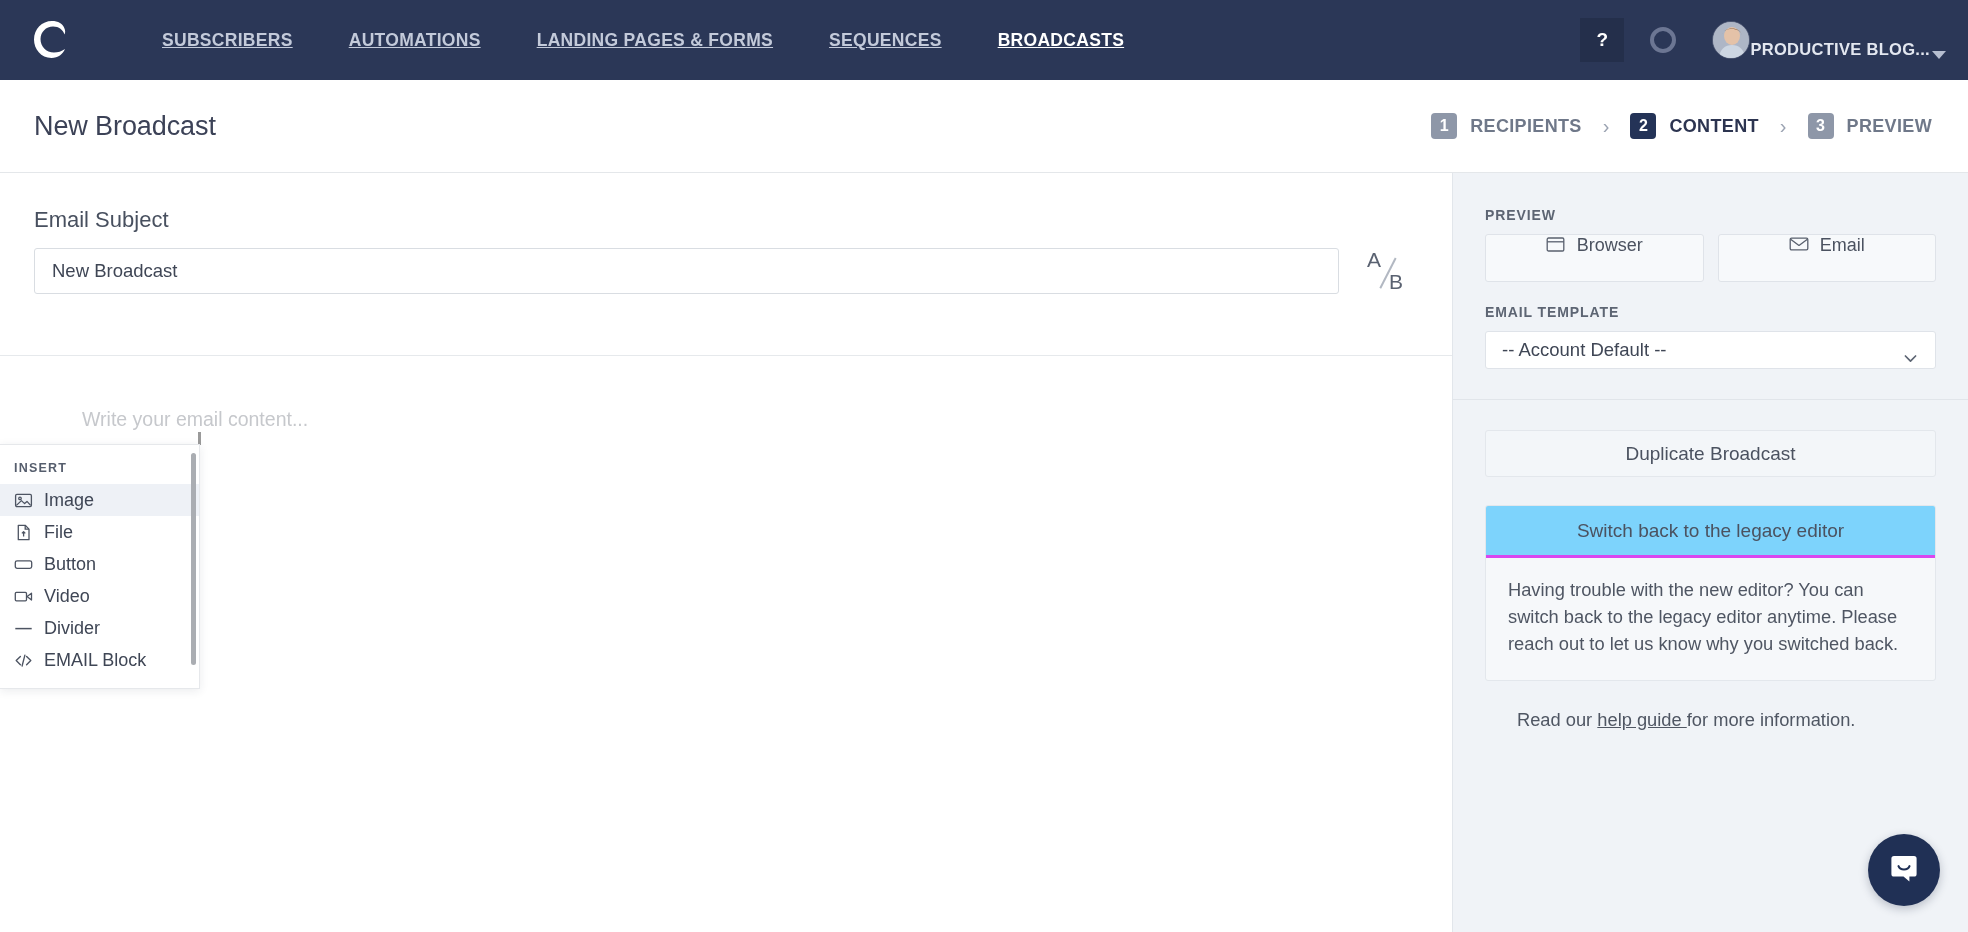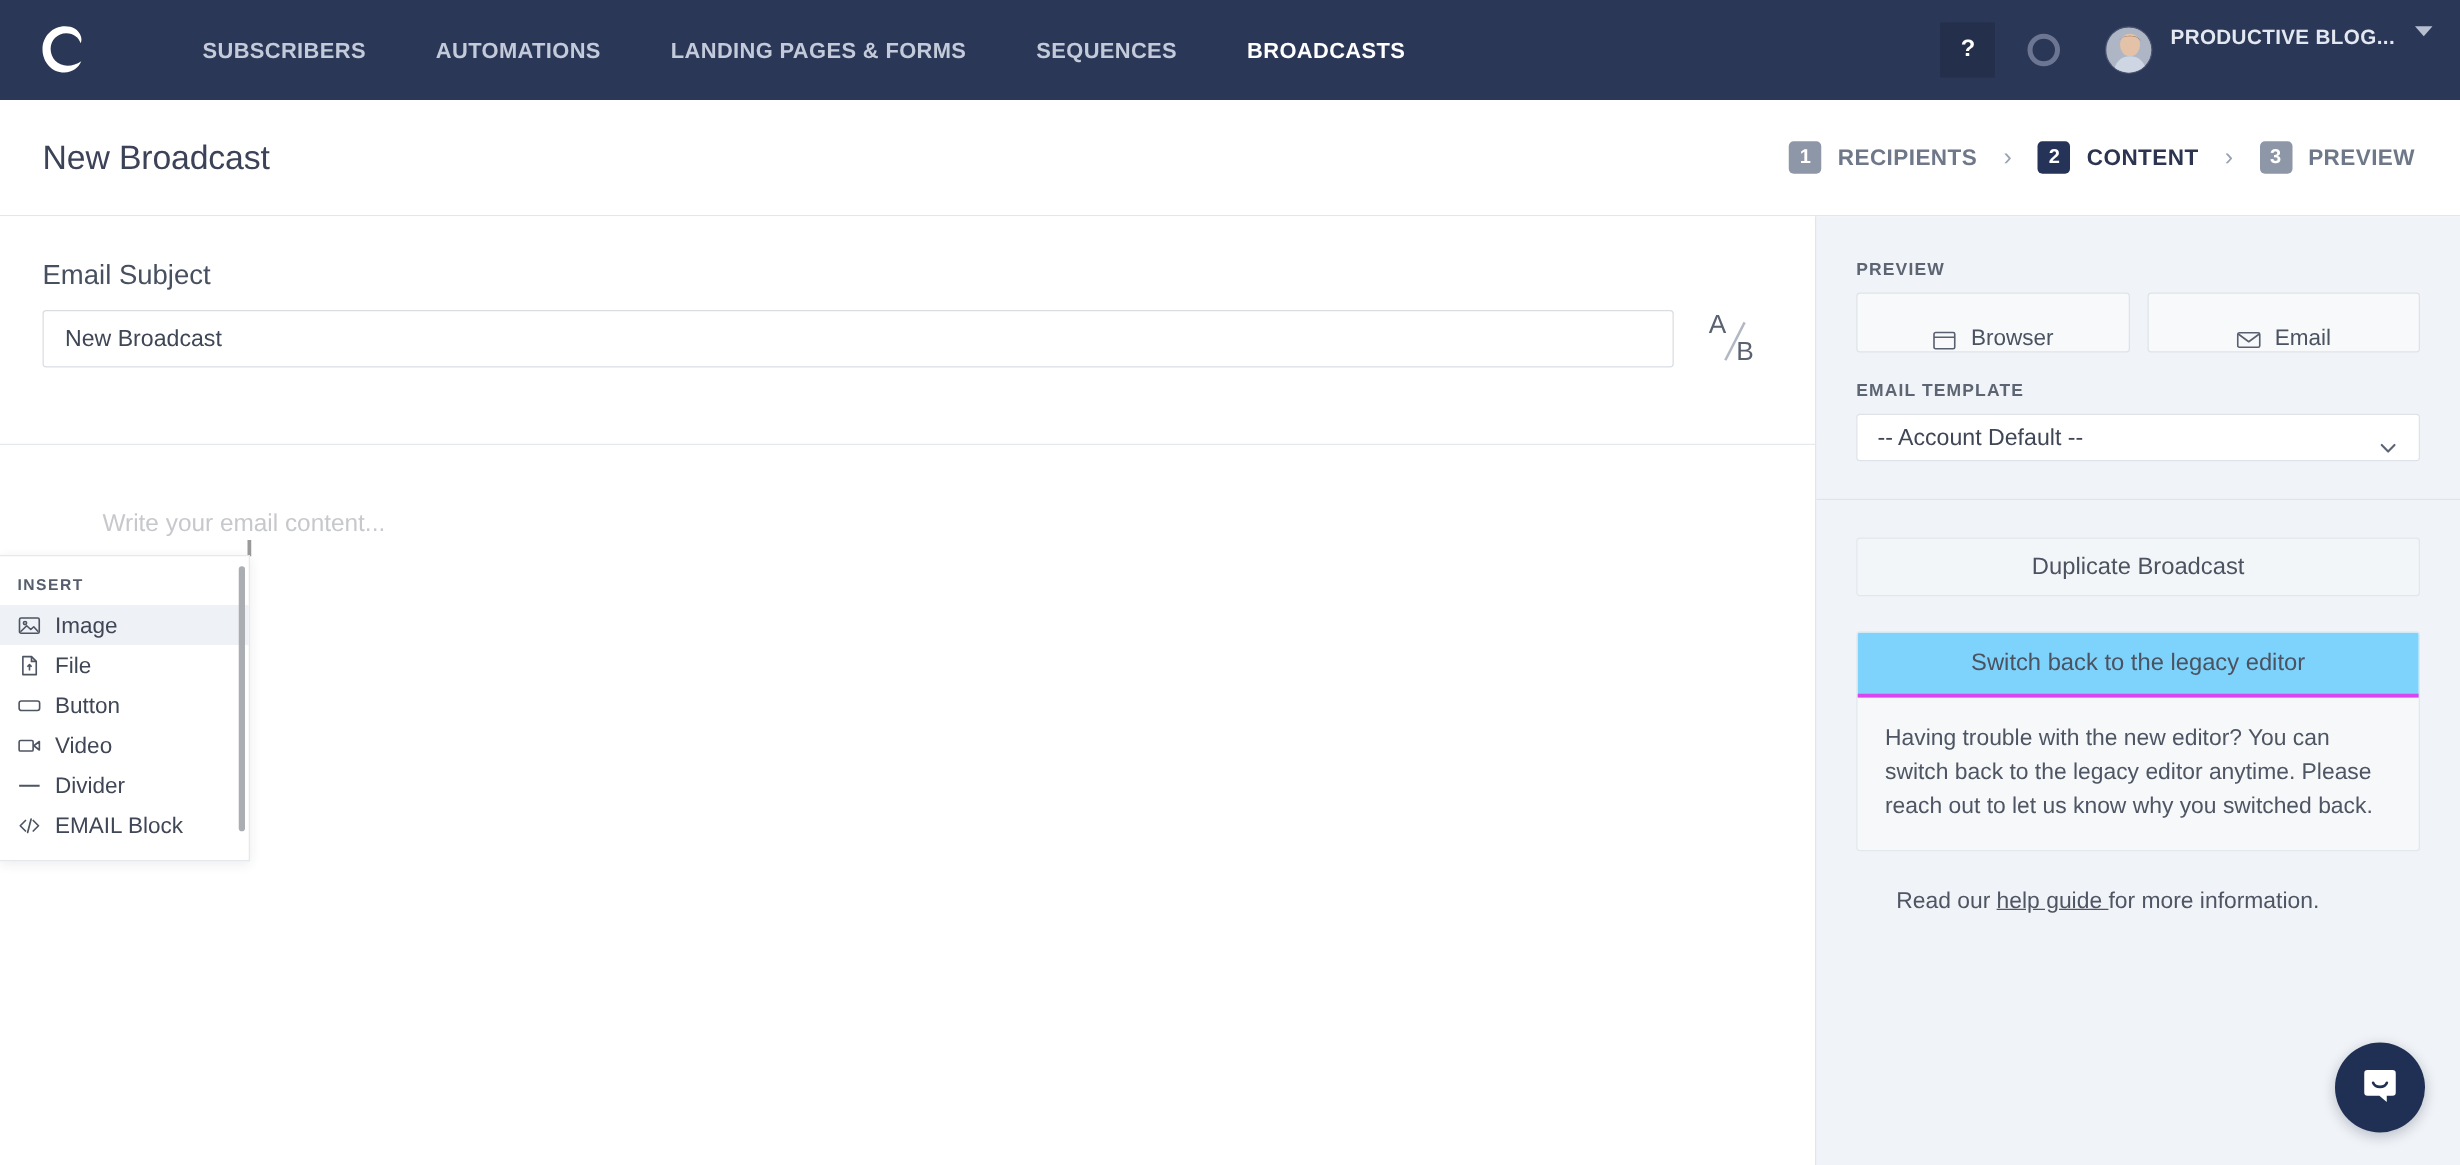--- a/index.html
+++ b/index.html
@@ -29,20 +29,21 @@
   .nav-items { display: flex; align-items: center; gap: 0; }
   .nav-item {
     position: relative;
     color: #c3cada;
     font-size: 17.5px;
     font-weight: bold;
     letter-spacing: 0.3px;
     padding: 28px 28px;
     cursor: pointer;
     white-space: nowrap;
+    text-decoration: underline;
   }
   .nav-item.active { color: #ffffff; }
   .nav-right {
     margin-left: auto;
     display: flex;
     align-items: center;
     gap: 0;
   }
   .help-btn {
     width: 44px; height: 44px;
@@ -54,21 +55,21 @@
     margin-right: 26px;
   }
   .ring-icon {
     width: 26px; height: 26px;
     border: 4.5px solid #6c7693;
     border-radius: 50%;
     margin-right: 36px;
     cursor: pointer;
   }
   .acct {
-    display: flex; align-items: flex-start; gap: 14px;
+    display: flex; align-items: flex-end; 
     cursor: pointer;
   }
   .avatar {
     width: 38px; height: 38px;
     border-radius: 50%;
     overflow: hidden;
     border: 1.5px solid #4a5470;
     background: #8c93a8;
     position: relative;
   }
@@ -270,21 +271,21 @@
     margin-bottom: 11px;
   }
   .preview-btns { display: flex; gap: 14px; }
   .pv-btn {
     flex: 1 1 0;
     height: 48px;
     background: #f7f9fb;
     border: 1px solid #dfe3e9;
     border-radius: 3px;
     display: flex;
-    align-items: flex-end;
+    align-items: flex-start;
     justify-content: center;
     gap: 11px;
     font-size: 18px;
     color: #4b5260;
     cursor: pointer;
   }
   .pv-ico { width: 20px; height: 18px; display: flex; align-items: center; justify-content: center; color: #59606e; }
   .tmpl-gap { height: 22px; }
   .tmpl-select {
     position: relative;

